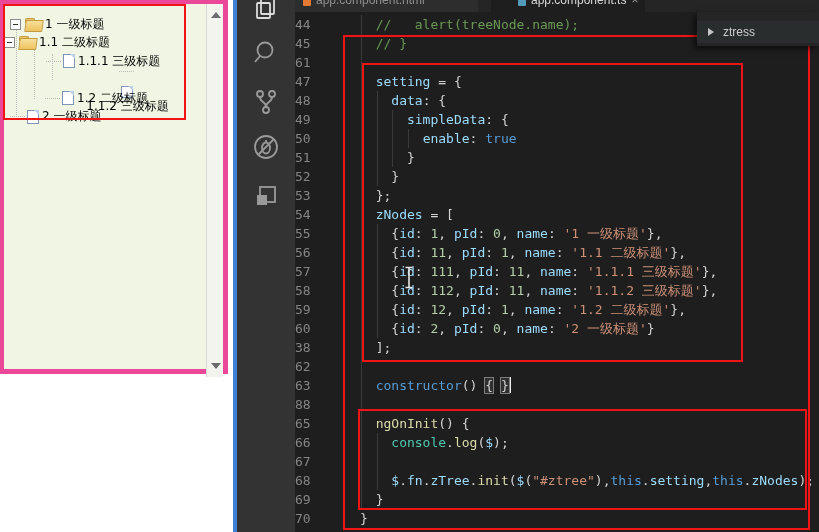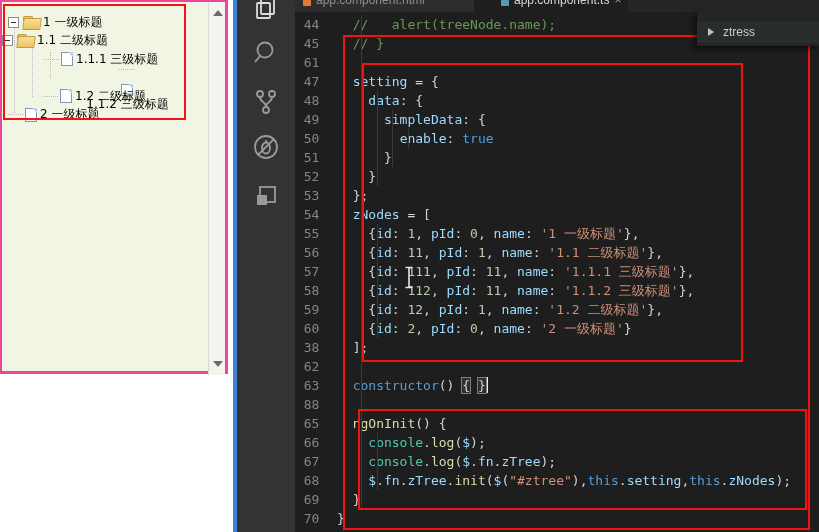--- a/index.html
+++ b/index.html
@@ -3,21 +3,21 @@
 <meta charset="utf-8">
 <style>
   * { margin:0; padding:0; box-sizing:border-box; }
   html,body { width:819px; height:532px; overflow:hidden; background:#fff;
               font-family:"Liberation Sans", sans-serif; }
   #stage { position:relative; width:819px; height:532px; overflow:hidden; }
 
   
   .browser-page { position:absolute; left:0; top:0; width:233px; height:532px; background:#ffffff; }
   .tree-box { position:absolute; left:-1px; top:-1px; width:229px; height:375px;
-              background:#f0f6e3; border:3px solid #ec4899; }
+              background:#f0f6e3; border:5px solid #ec4899; }
   .tree { position:absolute; left:0; top:0; right:17px; bottom:0; padding-top:11px; overflow:hidden; }
   .trow { height:18.5px; display:flex; align-items:center; position:relative; }
   .trow .lbl { font-size:12px; color:#000; font-family:"DejaVu Sans", sans-serif; margin-left:3px; white-space:nowrap; }
   .exp { width:11px; height:11px; background:#fff; border:1px solid #8c8c8c; position:relative; flex:0 0 11px; margin-right:4px; }
   .exp::after { content:""; position:absolute; left:2px; top:4px; width:5px; height:1px; background:#333; }
   .stub { width:15px; flex:0 0 15px; border-top:1px dotted #b9b9b9; height:0; }
   .icon-folder { width:17px; height:13px; position:relative; flex:0 0 17px; }
   .icon-folder::before { content:""; position:absolute; left:0; top:0; width:8px; height:4px;
         background:#edc86d; border:1px solid #c49a3f; border-bottom:none; border-radius:2px 2px 0 0; }
   .icon-folder::after { content:""; position:absolute; left:0; top:2px; width:16px; height:10px;
@@ -43,22 +43,22 @@
   .tab { position:absolute; top:0; height:12px; display:flex; align-items:flex-start; padding:0 8px; overflow:hidden; }
   .tab .tb-inner { position:relative; top:-7px; font-size:12px; white-space:nowrap; display:flex; gap:5px; align-items:center; }
   .tab-inactive { background:#2d2d2d; color:#8f8f8f; }
   .tab-active { background:#1e1e1e; color:#d8d8d8; }
   .tab-icon { width:8px; height:8px; display:inline-block; border-radius:1px; position:relative; top:2px; }
   .tab-close { color:#a0a0a0; font-size:12px; }
 
   .editor { position:absolute; left:295px; top:12px; width:524px; height:520px; background:#1e1e1e; }
   #editor-lines { padding-top:3px; font-family:"DejaVu Sans Mono", monospace; font-size:13px; line-height:19px; }
   .crow { display:flex; height:19px; white-space:pre; }
-  .crow .ln { width:33px; text-align:center; color:#858585; flex:0 0 33px; font-size:13px; }
-  .crow .lc { margin-left:9px; }
+  .crow .ln { width:33px; text-align:left; color:#858585; flex:0 0 33px; font-size:13px; }
+  .crow .lc { margin-left:32px; }
   .tk-p { color:var(--punct); } .tk-c { color:var(--comment); } .tk-v { color:var(--variable); }
   .tk-k { color:var(--keyword); } .tk-n { color:var(--number); } .tk-s { color:var(--string); }
   .tk-f { color:var(--function); } .tk-t { color:var(--class); }
   .tk-b { color:var(--punct); outline:1px solid #7e7e7e; background:rgba(128,128,128,.18); }
   .caret { display:inline-block; width:1.5px; height:16px; background:#ededed; vertical-align:-3px; margin-left:1px; }
   .indent-guide { position:absolute; width:1px; background:#3a3a3a; }
 
   
   .ztress-popup { position:absolute; left:697px; top:12px; width:122px; height:34px; background:#252526;
                   box-shadow:-3px 3px 6px rgba(0,0,0,.55); z-index:60; }
@@ -161,21 +161,21 @@
     </div>
   </div>
 
   <div class="tab-strip">
     <div class="tab tab-inactive" style="left:0; width:183px;">
       <span class="tb-inner">
           <span class="tab-icon" style="background:#e37933;"></span>
           <span>app.component.html</span>
         </span>
     </div>
-    <div class="tab tab-active" style="left:179px; width:154px;padding-left:27px;">
+    <div class="tab tab-active" style="left:196px; width:154px;padding-left:27px;">
       <span class="tb-inner">
           <span class="tab-icon" style="background:#519aba;"></span>
           <span>app.component.ts</span>
           <span class="tab-close">×</span>
         </span>
     </div>
   </div>
 
   <div class="editor">
     <div id="editor-lines">
@@ -195,21 +195,21 @@
         <div class="crow"><div class="ln">57</div><div class="lc"><span class="tk-p">    {</span><span class="tk-v">id</span><span class="tk-p">: </span><span class="tk-n">111</span><span class="tk-p">, </span><span class="tk-v">pId</span><span class="tk-p">: </span><span class="tk-n">11</span><span class="tk-p">, </span><span class="tk-v">name</span><span class="tk-p">: </span><span class="tk-s">'1.1.1 三级标题'</span><span class="tk-p">},</span></div></div>
         <div class="crow"><div class="ln">58</div><div class="lc"><span class="tk-p">    {</span><span class="tk-v">id</span><span class="tk-p">: </span><span class="tk-n">112</span><span class="tk-p">, </span><span class="tk-v">pId</span><span class="tk-p">: </span><span class="tk-n">11</span><span class="tk-p">, </span><span class="tk-v">name</span><span class="tk-p">: </span><span class="tk-s">'1.1.2 三级标题'</span><span class="tk-p">},</span></div></div>
         <div class="crow"><div class="ln">59</div><div class="lc"><span class="tk-p">    {</span><span class="tk-v">id</span><span class="tk-p">: </span><span class="tk-n">12</span><span class="tk-p">, </span><span class="tk-v">pId</span><span class="tk-p">: </span><span class="tk-n">1</span><span class="tk-p">, </span><span class="tk-v">name</span><span class="tk-p">: </span><span class="tk-s">'1.2 二级标题'</span><span class="tk-p">},</span></div></div>
         <div class="crow"><div class="ln">60</div><div class="lc"><span class="tk-p">    {</span><span class="tk-v">id</span><span class="tk-p">: </span><span class="tk-n">2</span><span class="tk-p">, </span><span class="tk-v">pId</span><span class="tk-p">: </span><span class="tk-n">0</span><span class="tk-p">, </span><span class="tk-v">name</span><span class="tk-p">: </span><span class="tk-s">'2 一级标题'</span><span class="tk-p">}</span></div></div>
         <div class="crow"><div class="ln">38</div><div class="lc"><span class="tk-p">  ];</span></div></div>
         <div class="crow"><div class="ln">62</div><div class="lc"></div></div>
         <div class="crow"><div class="ln">63</div><div class="lc"><span class="tk-p">  </span><span class="tk-k">constructor</span><span class="tk-p">() </span><span class="tk-b">{</span><span class="tk-p"> </span><span class="tk-b">}</span><span class="caret"></span></div></div>
         <div class="crow"><div class="ln">88</div><div class="lc"></div></div>
         <div class="crow"><div class="ln">65</div><div class="lc"><span class="tk-p">  </span><span class="tk-f">ngOnInit</span><span class="tk-p">() {</span></div></div>
         <div class="crow"><div class="ln">66</div><div class="lc"><span class="tk-p">    </span><span class="tk-t">console</span><span class="tk-p">.</span><span class="tk-f">log</span><span class="tk-p">(</span><span class="tk-v">$</span><span class="tk-p">);</span></div></div>
-        <div class="crow"><div class="ln">67</div><div class="lc"><span class="tk-p">    </span><span class="tk-t">console</span><span class="tk-p">.</span><span class="tk-f">log</span><span class="tk-p">(</span><span class="tk-v">$</span><span class="tk-p">.</span><span class="tk-v">fn</span><span class="tk-p">.</span><span class="tk-v">zTree</span><span class="tk-p">);</span></div></div>
+        <div class="crow"><div class="ln">67</div></div>
         <div class="crow"><div class="ln">68</div><div class="lc"><span class="tk-p">    </span><span class="tk-v">$</span><span class="tk-p">.</span><span class="tk-v">fn</span><span class="tk-p">.</span><span class="tk-v">zTree</span><span class="tk-p">.</span><span class="tk-f">init</span><span class="tk-p">(</span><span class="tk-v">$</span><span class="tk-p">(</span><span class="tk-s">"#ztree"</span><span class="tk-p">),</span><span class="tk-k">this</span><span class="tk-p">.</span><span class="tk-v">setting</span><span class="tk-p">,</span><span class="tk-k">this</span><span class="tk-p">.</span><span class="tk-v">zNodes</span><span class="tk-p">);</span></div></div>
         <div class="crow"><div class="ln">69</div><div class="lc"><span class="tk-p">  }</span></div></div>
         <div class="crow"><div class="ln">70</div><div class="lc"><span class="tk-p">}</span></div></div>
       </div>
   </div>
 
   <div class="indent-guide" style="left:361px; top:15px;  height:494px;"></div>
   <div class="indent-guide" style="left:377px; top:91px;  height:95px;"></div>
   <div class="indent-guide" style="left:377px; top:224px; height:114px;"></div>
   <div class="indent-guide" style="left:377px; top:433px; height:57px;"></div>

